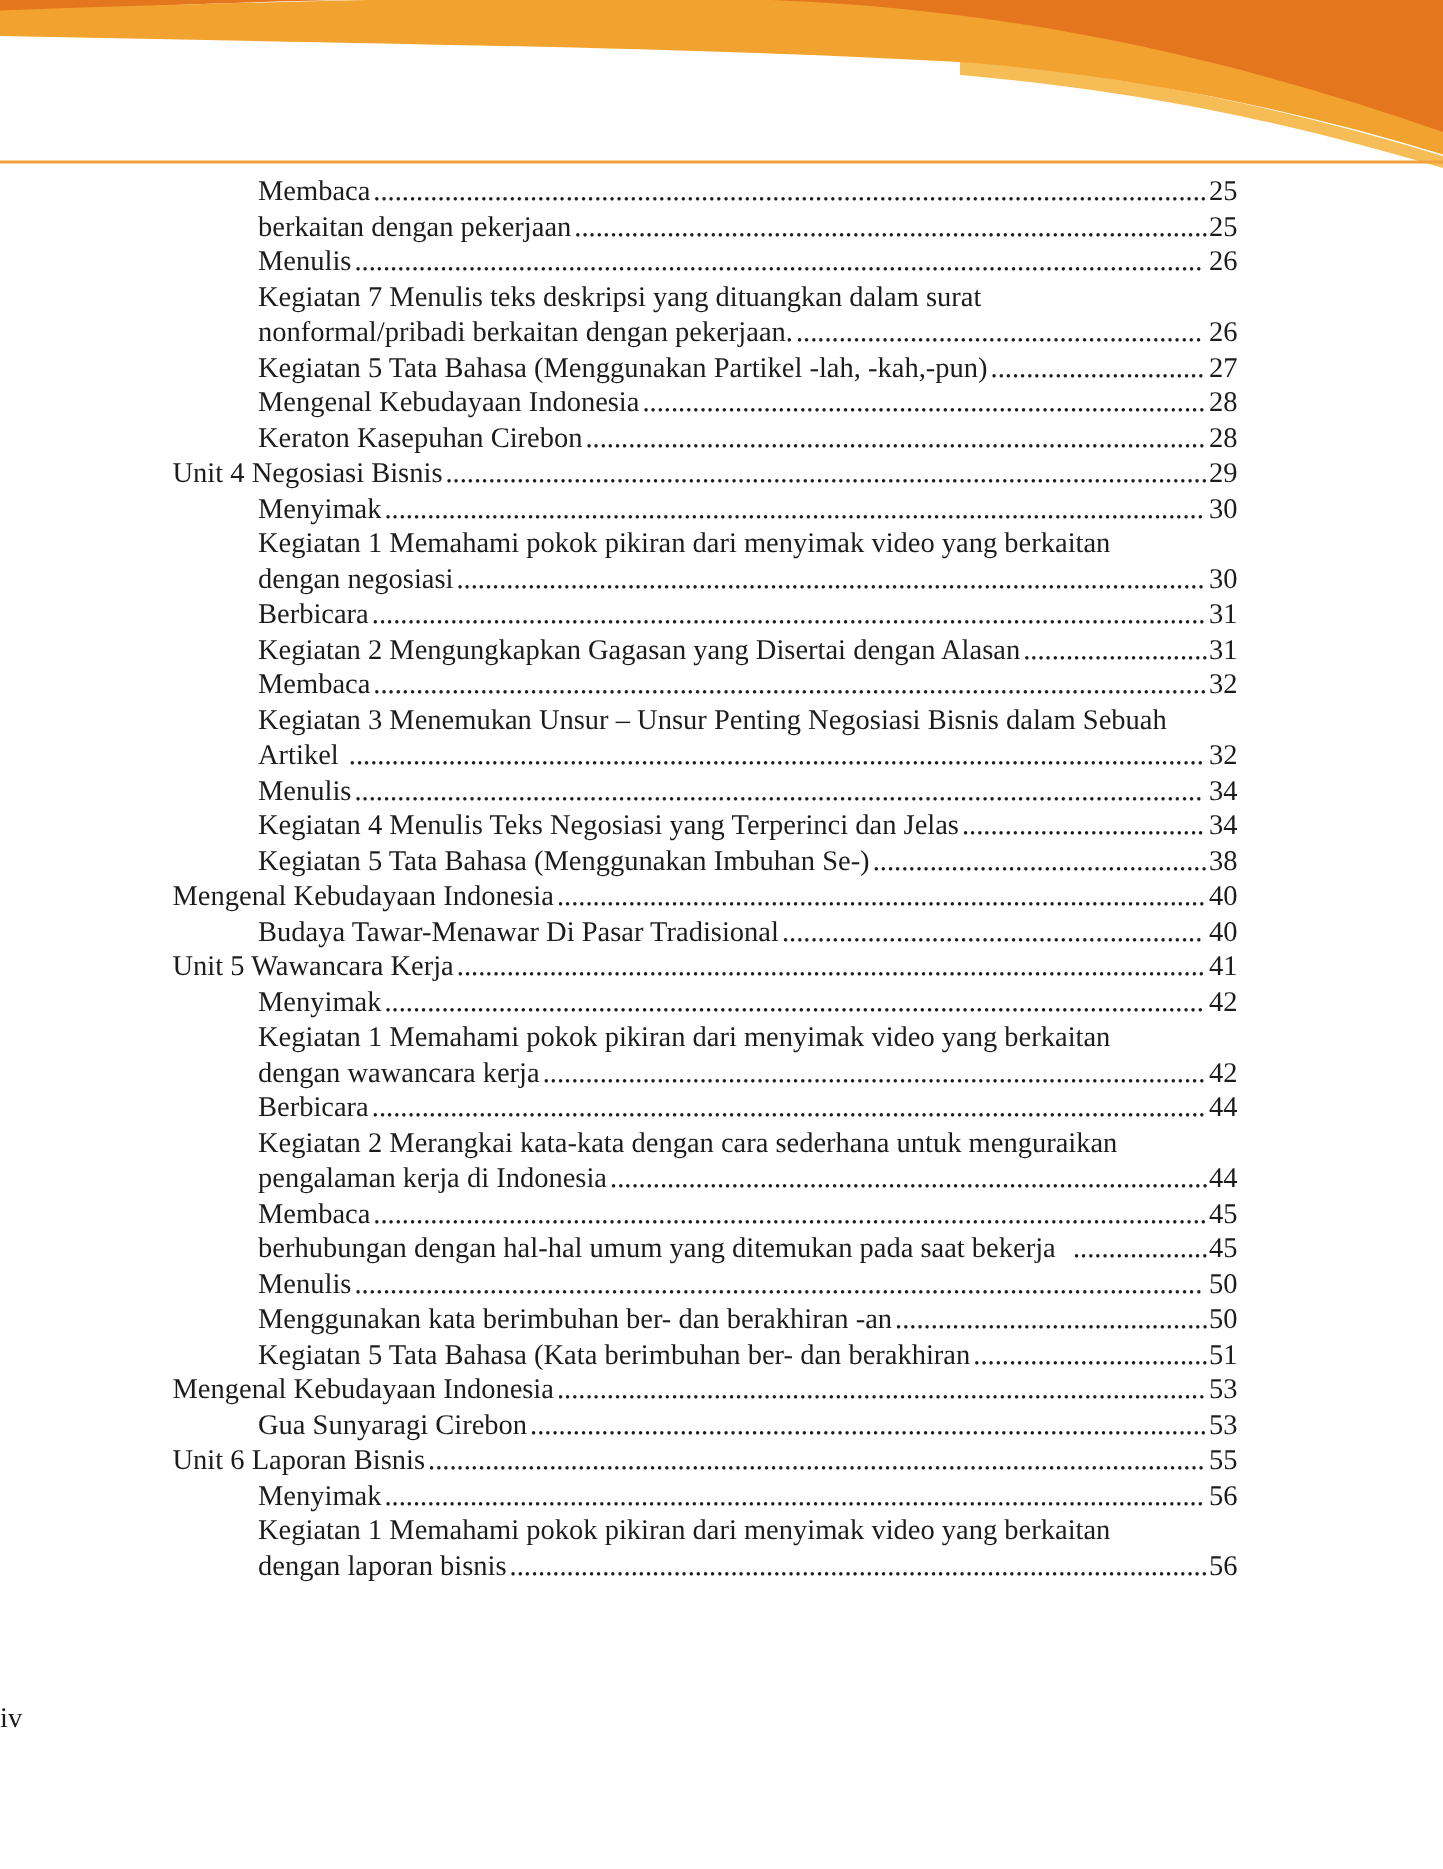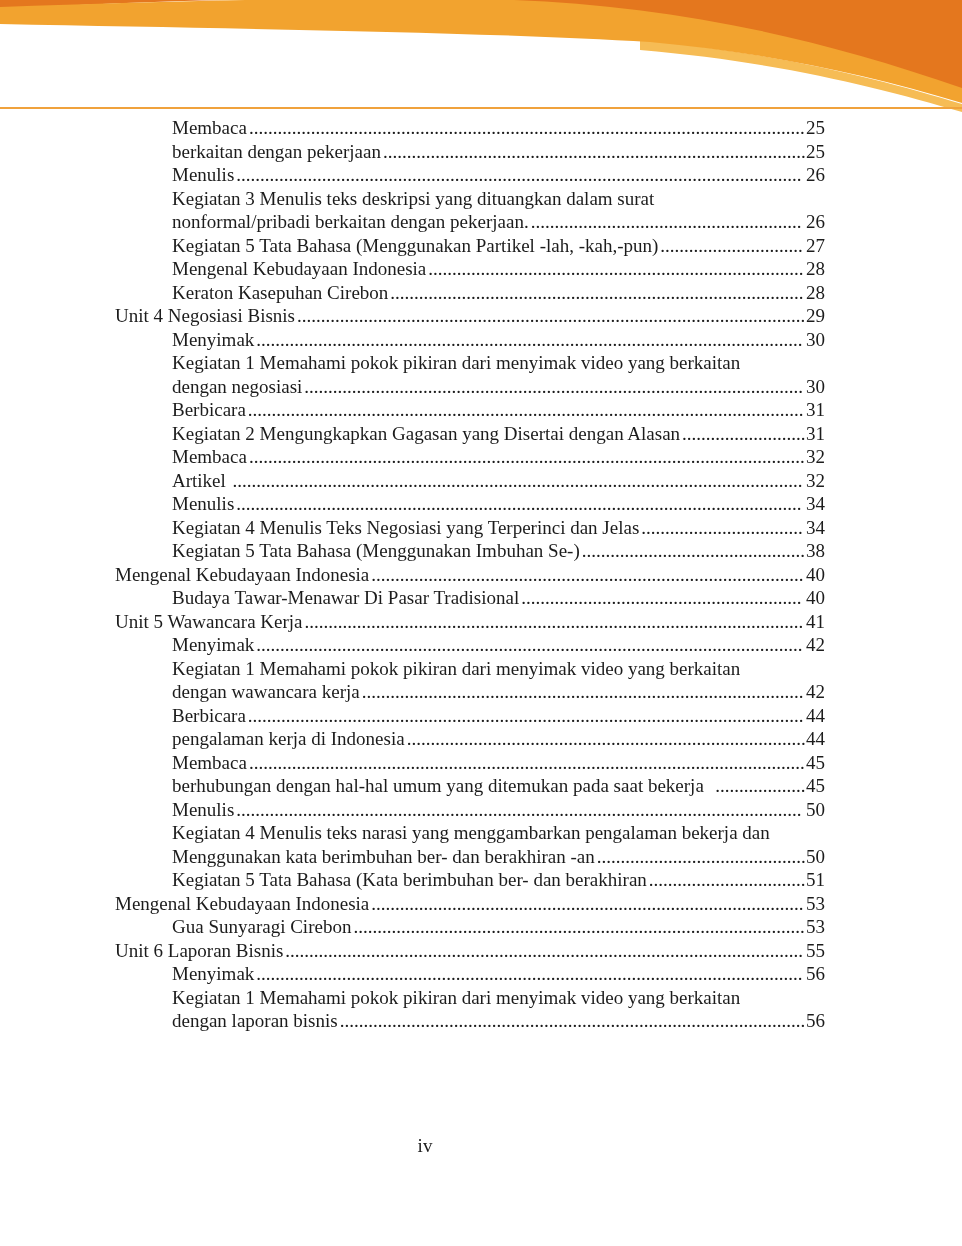--- a/index.html
+++ b/index.html
@@ -49,69 +49,70 @@
   .dots {
     font-weight: normal;
     padding-left: 2px;
     letter-spacing: 0px;
   }
   .footer-pagenum {
     position: absolute;
     top: 1134px;
     left: 0;
     width: 850px;
-    text-align: center;
+    text-align: left;
     font-size: 19px;
     line-height: 23.5px;
   }
 </style>
 </head>
 <body>
 
 <div class="page">
 
   <svg class="header-wave" viewBox="0 0 962 112" aria-hidden="true">
     <path d="M0,0 H962 V96 C850,48 700,16 500,4 C350,-4 200,-2 0,9 Z" fill="#e4771e"></path>
     <path d="M640,40 C780,53 882,80 962,104 L962,112 C880,88 780,62 640,50 Z" fill="#f6bc55"></path>
     <path d="M0,7 C200,0 350,-3 480,-1 C640,2 790,28 962,88 L962,103 C860,72 760,52 650,42 C480,32 250,29 0,24 Z" fill="#f2a32f"></path>
     <rect x="0" y="107" width="962" height="2" fill="#f0a23c"></rect>
   </svg>
 
   <div class="toc" id="toc-root">
       <div class="toc-line i1 b"><span class="pg">25</span><span class="t">Membaca</span><span class="dots">.​.​.​.​.​.​.​.​.​.​.​.​.​.​.​.​.​.​.​.​.​.​.​.​.​.​.​.​.​.​.​.​.​.​.​.​.​.​.​.​.​.​.​.​.​.​.​.​.​.​.​.​.​.​.​.​.​.​.​.​.​.​.​.​.​.​.​.​.​.​.​.​.​.​.​.​.​.​.​.​.​.​.​.​.​.​.​.​.​.​.​.​.​.​.​.​.​.​.​.​.​.​.​.​.​.​.​.​.​.​.​.​.​.​.​.​.​.​.​.​.​.​.​.​.​.​.​.​.​.​.​.​.​.​.​.​.​.​.​.​.​.​.​.​.​.​.​.​.​.​.​.​.​.​.​.​.​.​.​.​.​.​.​.​.​.​.​.​.​.​.​.​.​.​.​.​.​.​.​.​.​.​.​.​.​.​.​.​.​.​.​.​.​.​.​.​.​.​.​.​.​.​.​.​.​.​.​.​.​.​.​.​.​.​.​.​.​.​.​.​</span></div>
       <div class="toc-line i1"><span class="pg">25</span><span class="t">berkaitan dengan pekerjaan</span><span class="dots">.​.​.​.​.​.​.​.​.​.​.​.​.​.​.​.​.​.​.​.​.​.​.​.​.​.​.​.​.​.​.​.​.​.​.​.​.​.​.​.​.​.​.​.​.​.​.​.​.​.​.​.​.​.​.​.​.​.​.​.​.​.​.​.​.​.​.​.​.​.​.​.​.​.​.​.​.​.​.​.​.​.​.​.​.​.​.​.​.​.​.​.​.​.​.​.​.​.​.​.​.​.​.​.​.​.​.​.​.​.​.​.​.​.​.​.​.​.​.​.​.​.​.​.​.​.​.​.​.​.​.​.​.​.​.​.​.​.​.​.​.​.​.​.​.​.​.​.​.​.​.​.​.​.​.​.​.​.​.​.​.​.​.​.​.​.​.​.​.​.​.​.​.​.​.​.​.​.​.​.​.​.​.​.​.​.​.​.​.​.​.​.​.​.​.​.​.​.​.​.​.​.​.​.​.​.​.​.​.​.​.​.​.​.​.​.​.​.​.​.​</span></div>
       <div class="toc-line i1 b"><span class="pg">26</span><span class="t">Menulis</span><span class="dots">.​.​.​.​.​.​.​.​.​.​.​.​.​.​.​.​.​.​.​.​.​.​.​.​.​.​.​.​.​.​.​.​.​.​.​.​.​.​.​.​.​.​.​.​.​.​.​.​.​.​.​.​.​.​.​.​.​.​.​.​.​.​.​.​.​.​.​.​.​.​.​.​.​.​.​.​.​.​.​.​.​.​.​.​.​.​.​.​.​.​.​.​.​.​.​.​.​.​.​.​.​.​.​.​.​.​.​.​.​.​.​.​.​.​.​.​.​.​.​.​.​.​.​.​.​.​.​.​.​.​.​.​.​.​.​.​.​.​.​.​.​.​.​.​.​.​.​.​.​.​.​.​.​.​.​.​.​.​.​.​.​.​.​.​.​.​.​.​.​.​.​.​.​.​.​.​.​.​.​.​.​.​.​.​.​.​.​.​.​.​.​.​.​.​.​.​.​.​.​.​.​.​.​.​.​.​.​.​.​.​.​.​.​.​.​.​.​.​.​.​</span></div>
-      <div class="toc-line i1"><span class="t">Kegiatan 3 Menulis teks deskripsi yang dituangkan dalam surat</span></div>
+      <div class="toc-line i1"><span class="t">Kegiatan 7 Menulis teks deskripsi yang dituangkan dalam surat</span></div>
       <div class="toc-line i1"><span class="pg">26</span><span class="t">nonformal/pribadi berkaitan dengan pekerjaan.</span><span class="dots">.​.​.​.​.​.​.​.​.​.​.​.​.​.​.​.​.​.​.​.​.​.​.​.​.​.​.​.​.​.​.​.​.​.​.​.​.​.​.​.​.​.​.​.​.​.​.​.​.​.​.​.​.​.​.​.​.​.​.​.​.​.​.​.​.​.​.​.​.​.​.​.​.​.​.​.​.​.​.​.​.​.​.​.​.​.​.​.​.​.​.​.​.​.​.​.​.​.​.​.​.​.​.​.​.​.​.​.​.​.​.​.​.​.​.​.​.​.​.​.​.​.​.​.​.​.​.​.​.​.​.​.​.​.​.​.​.​.​.​.​.​.​.​.​.​.​.​.​.​.​.​.​.​.​.​.​.​.​.​.​.​.​.​.​.​.​.​.​.​.​.​.​.​.​.​.​.​.​.​.​.​.​.​.​.​.​.​.​.​.​.​.​.​.​.​.​.​.​.​.​.​.​.​.​.​.​.​.​.​.​.​.​.​.​.​.​.​.​.​.​</span></div>
       <div class="toc-line i1"><span class="pg">27</span><span class="t">Kegiatan 5 Tata Bahasa (Menggunakan Partikel -lah, -kah,-pun)</span><span class="dots">.​.​.​.​.​.​.​.​.​.​.​.​.​.​.​.​.​.​.​.​.​.​.​.​.​.​.​.​.​.​.​.​.​.​.​.​.​.​.​.​.​.​.​.​.​.​.​.​.​.​.​.​.​.​.​.​.​.​.​.​.​.​.​.​.​.​.​.​.​.​.​.​.​.​.​.​.​.​.​.​.​.​.​.​.​.​.​.​.​.​.​.​.​.​.​.​.​.​.​.​.​.​.​.​.​.​.​.​.​.​.​.​.​.​.​.​.​.​.​.​.​.​.​.​.​.​.​.​.​.​.​.​.​.​.​.​.​.​.​.​.​.​.​.​.​.​.​.​.​.​.​.​.​.​.​.​.​.​.​.​.​.​.​.​.​.​.​.​.​.​.​.​.​.​.​.​.​.​.​.​.​.​.​.​.​.​.​.​.​.​.​.​.​.​.​.​.​.​.​.​.​.​.​.​.​.​.​.​.​.​.​.​.​.​.​.​.​.​.​.​</span></div>
       <div class="toc-line i1 b"><span class="pg">28</span><span class="t">Mengenal Kebudayaan Indonesia</span><span class="dots">.​.​.​.​.​.​.​.​.​.​.​.​.​.​.​.​.​.​.​.​.​.​.​.​.​.​.​.​.​.​.​.​.​.​.​.​.​.​.​.​.​.​.​.​.​.​.​.​.​.​.​.​.​.​.​.​.​.​.​.​.​.​.​.​.​.​.​.​.​.​.​.​.​.​.​.​.​.​.​.​.​.​.​.​.​.​.​.​.​.​.​.​.​.​.​.​.​.​.​.​.​.​.​.​.​.​.​.​.​.​.​.​.​.​.​.​.​.​.​.​.​.​.​.​.​.​.​.​.​.​.​.​.​.​.​.​.​.​.​.​.​.​.​.​.​.​.​.​.​.​.​.​.​.​.​.​.​.​.​.​.​.​.​.​.​.​.​.​.​.​.​.​.​.​.​.​.​.​.​.​.​.​.​.​.​.​.​.​.​.​.​.​.​.​.​.​.​.​.​.​.​.​.​.​.​.​.​.​.​.​.​.​.​.​.​.​.​.​.​.​</span></div>
       <div class="toc-line i1"><span class="pg">28</span><span class="t">Keraton Kasepuhan Cirebon</span><span class="dots">.​.​.​.​.​.​.​.​.​.​.​.​.​.​.​.​.​.​.​.​.​.​.​.​.​.​.​.​.​.​.​.​.​.​.​.​.​.​.​.​.​.​.​.​.​.​.​.​.​.​.​.​.​.​.​.​.​.​.​.​.​.​.​.​.​.​.​.​.​.​.​.​.​.​.​.​.​.​.​.​.​.​.​.​.​.​.​.​.​.​.​.​.​.​.​.​.​.​.​.​.​.​.​.​.​.​.​.​.​.​.​.​.​.​.​.​.​.​.​.​.​.​.​.​.​.​.​.​.​.​.​.​.​.​.​.​.​.​.​.​.​.​.​.​.​.​.​.​.​.​.​.​.​.​.​.​.​.​.​.​.​.​.​.​.​.​.​.​.​.​.​.​.​.​.​.​.​.​.​.​.​.​.​.​.​.​.​.​.​.​.​.​.​.​.​.​.​.​.​.​.​.​.​.​.​.​.​.​.​.​.​.​.​.​.​.​.​.​.​.​</span></div>
       <div class="toc-line i0 b"><span class="pg">29</span><span class="t">Unit 4 Negosiasi Bisnis</span><span class="dots">.​.​.​.​.​.​.​.​.​.​.​.​.​.​.​.​.​.​.​.​.​.​.​.​.​.​.​.​.​.​.​.​.​.​.​.​.​.​.​.​.​.​.​.​.​.​.​.​.​.​.​.​.​.​.​.​.​.​.​.​.​.​.​.​.​.​.​.​.​.​.​.​.​.​.​.​.​.​.​.​.​.​.​.​.​.​.​.​.​.​.​.​.​.​.​.​.​.​.​.​.​.​.​.​.​.​.​.​.​.​.​.​.​.​.​.​.​.​.​.​.​.​.​.​.​.​.​.​.​.​.​.​.​.​.​.​.​.​.​.​.​.​.​.​.​.​.​.​.​.​.​.​.​.​.​.​.​.​.​.​.​.​.​.​.​.​.​.​.​.​.​.​.​.​.​.​.​.​.​.​.​.​.​.​.​.​.​.​.​.​.​.​.​.​.​.​.​.​.​.​.​.​.​.​.​.​.​.​.​.​.​.​.​.​.​.​.​.​.​.​</span></div>
       <div class="toc-line i1 b"><span class="pg">30</span><span class="t">Menyimak</span><span class="dots">.​.​.​.​.​.​.​.​.​.​.​.​.​.​.​.​.​.​.​.​.​.​.​.​.​.​.​.​.​.​.​.​.​.​.​.​.​.​.​.​.​.​.​.​.​.​.​.​.​.​.​.​.​.​.​.​.​.​.​.​.​.​.​.​.​.​.​.​.​.​.​.​.​.​.​.​.​.​.​.​.​.​.​.​.​.​.​.​.​.​.​.​.​.​.​.​.​.​.​.​.​.​.​.​.​.​.​.​.​.​.​.​.​.​.​.​.​.​.​.​.​.​.​.​.​.​.​.​.​.​.​.​.​.​.​.​.​.​.​.​.​.​.​.​.​.​.​.​.​.​.​.​.​.​.​.​.​.​.​.​.​.​.​.​.​.​.​.​.​.​.​.​.​.​.​.​.​.​.​.​.​.​.​.​.​.​.​.​.​.​.​.​.​.​.​.​.​.​.​.​.​.​.​.​.​.​.​.​.​.​.​.​.​.​.​.​.​.​.​.​</span></div>
       <div class="toc-line i1"><span class="t">Kegiatan 1 Memahami pokok pikiran dari menyimak video yang berkaitan</span></div>
       <div class="toc-line i1"><span class="pg">30</span><span class="t">dengan negosiasi</span><span class="dots">.​.​.​.​.​.​.​.​.​.​.​.​.​.​.​.​.​.​.​.​.​.​.​.​.​.​.​.​.​.​.​.​.​.​.​.​.​.​.​.​.​.​.​.​.​.​.​.​.​.​.​.​.​.​.​.​.​.​.​.​.​.​.​.​.​.​.​.​.​.​.​.​.​.​.​.​.​.​.​.​.​.​.​.​.​.​.​.​.​.​.​.​.​.​.​.​.​.​.​.​.​.​.​.​.​.​.​.​.​.​.​.​.​.​.​.​.​.​.​.​.​.​.​.​.​.​.​.​.​.​.​.​.​.​.​.​.​.​.​.​.​.​.​.​.​.​.​.​.​.​.​.​.​.​.​.​.​.​.​.​.​.​.​.​.​.​.​.​.​.​.​.​.​.​.​.​.​.​.​.​.​.​.​.​.​.​.​.​.​.​.​.​.​.​.​.​.​.​.​.​.​.​.​.​.​.​.​.​.​.​.​.​.​.​.​.​.​.​.​.​</span></div>
       <div class="toc-line i1 b"><span class="pg">31</span><span class="t">Berbicara</span><span class="dots">.​.​.​.​.​.​.​.​.​.​.​.​.​.​.​.​.​.​.​.​.​.​.​.​.​.​.​.​.​.​.​.​.​.​.​.​.​.​.​.​.​.​.​.​.​.​.​.​.​.​.​.​.​.​.​.​.​.​.​.​.​.​.​.​.​.​.​.​.​.​.​.​.​.​.​.​.​.​.​.​.​.​.​.​.​.​.​.​.​.​.​.​.​.​.​.​.​.​.​.​.​.​.​.​.​.​.​.​.​.​.​.​.​.​.​.​.​.​.​.​.​.​.​.​.​.​.​.​.​.​.​.​.​.​.​.​.​.​.​.​.​.​.​.​.​.​.​.​.​.​.​.​.​.​.​.​.​.​.​.​.​.​.​.​.​.​.​.​.​.​.​.​.​.​.​.​.​.​.​.​.​.​.​.​.​.​.​.​.​.​.​.​.​.​.​.​.​.​.​.​.​.​.​.​.​.​.​.​.​.​.​.​.​.​.​.​.​.​.​.​</span></div>
       <div class="toc-line i1"><span class="pg">31</span><span class="t">Kegiatan 2 Mengungkapkan Gagasan yang Disertai dengan Alasan</span><span class="dots">.​.​.​.​.​.​.​.​.​.​.​.​.​.​.​.​.​.​.​.​.​.​.​.​.​.​.​.​.​.​.​.​.​.​.​.​.​.​.​.​.​.​.​.​.​.​.​.​.​.​.​.​.​.​.​.​.​.​.​.​.​.​.​.​.​.​.​.​.​.​.​.​.​.​.​.​.​.​.​.​.​.​.​.​.​.​.​.​.​.​.​.​.​.​.​.​.​.​.​.​.​.​.​.​.​.​.​.​.​.​.​.​.​.​.​.​.​.​.​.​.​.​.​.​.​.​.​.​.​.​.​.​.​.​.​.​.​.​.​.​.​.​.​.​.​.​.​.​.​.​.​.​.​.​.​.​.​.​.​.​.​.​.​.​.​.​.​.​.​.​.​.​.​.​.​.​.​.​.​.​.​.​.​.​.​.​.​.​.​.​.​.​.​.​.​.​.​.​.​.​.​.​.​.​.​.​.​.​.​.​.​.​.​.​.​.​.​.​.​.​</span></div>
       <div class="toc-line i1 b"><span class="pg">32</span><span class="t">Membaca</span><span class="dots">.​.​.​.​.​.​.​.​.​.​.​.​.​.​.​.​.​.​.​.​.​.​.​.​.​.​.​.​.​.​.​.​.​.​.​.​.​.​.​.​.​.​.​.​.​.​.​.​.​.​.​.​.​.​.​.​.​.​.​.​.​.​.​.​.​.​.​.​.​.​.​.​.​.​.​.​.​.​.​.​.​.​.​.​.​.​.​.​.​.​.​.​.​.​.​.​.​.​.​.​.​.​.​.​.​.​.​.​.​.​.​.​.​.​.​.​.​.​.​.​.​.​.​.​.​.​.​.​.​.​.​.​.​.​.​.​.​.​.​.​.​.​.​.​.​.​.​.​.​.​.​.​.​.​.​.​.​.​.​.​.​.​.​.​.​.​.​.​.​.​.​.​.​.​.​.​.​.​.​.​.​.​.​.​.​.​.​.​.​.​.​.​.​.​.​.​.​.​.​.​.​.​.​.​.​.​.​.​.​.​.​.​.​.​.​.​.​.​.​.​</span></div>
+      <div class="toc-line i1"><span class="t">Kegiatan 3 Menemukan Unsur – Unsur Penting Negosiasi Bisnis dalam Sebuah</span></div>
       <div class="toc-line i1"><span class="pg">32</span><span class="t">Artikel </span><span class="dots">.​.​.​.​.​.​.​.​.​.​.​.​.​.​.​.​.​.​.​.​.​.​.​.​.​.​.​.​.​.​.​.​.​.​.​.​.​.​.​.​.​.​.​.​.​.​.​.​.​.​.​.​.​.​.​.​.​.​.​.​.​.​.​.​.​.​.​.​.​.​.​.​.​.​.​.​.​.​.​.​.​.​.​.​.​.​.​.​.​.​.​.​.​.​.​.​.​.​.​.​.​.​.​.​.​.​.​.​.​.​.​.​.​.​.​.​.​.​.​.​.​.​.​.​.​.​.​.​.​.​.​.​.​.​.​.​.​.​.​.​.​.​.​.​.​.​.​.​.​.​.​.​.​.​.​.​.​.​.​.​.​.​.​.​.​.​.​.​.​.​.​.​.​.​.​.​.​.​.​.​.​.​.​.​.​.​.​.​.​.​.​.​.​.​.​.​.​.​.​.​.​.​.​.​.​.​.​.​.​.​.​.​.​.​.​.​.​.​.​.​</span></div>
       <div class="toc-line i1 b"><span class="pg">34</span><span class="t">Menulis</span><span class="dots">.​.​.​.​.​.​.​.​.​.​.​.​.​.​.​.​.​.​.​.​.​.​.​.​.​.​.​.​.​.​.​.​.​.​.​.​.​.​.​.​.​.​.​.​.​.​.​.​.​.​.​.​.​.​.​.​.​.​.​.​.​.​.​.​.​.​.​.​.​.​.​.​.​.​.​.​.​.​.​.​.​.​.​.​.​.​.​.​.​.​.​.​.​.​.​.​.​.​.​.​.​.​.​.​.​.​.​.​.​.​.​.​.​.​.​.​.​.​.​.​.​.​.​.​.​.​.​.​.​.​.​.​.​.​.​.​.​.​.​.​.​.​.​.​.​.​.​.​.​.​.​.​.​.​.​.​.​.​.​.​.​.​.​.​.​.​.​.​.​.​.​.​.​.​.​.​.​.​.​.​.​.​.​.​.​.​.​.​.​.​.​.​.​.​.​.​.​.​.​.​.​.​.​.​.​.​.​.​.​.​.​.​.​.​.​.​.​.​.​.​</span></div>
       <div class="toc-line i1"><span class="pg">34</span><span class="t">Kegiatan 4 Menulis Teks Negosiasi yang Terperinci dan Jelas</span><span class="dots">.​.​.​.​.​.​.​.​.​.​.​.​.​.​.​.​.​.​.​.​.​.​.​.​.​.​.​.​.​.​.​.​.​.​.​.​.​.​.​.​.​.​.​.​.​.​.​.​.​.​.​.​.​.​.​.​.​.​.​.​.​.​.​.​.​.​.​.​.​.​.​.​.​.​.​.​.​.​.​.​.​.​.​.​.​.​.​.​.​.​.​.​.​.​.​.​.​.​.​.​.​.​.​.​.​.​.​.​.​.​.​.​.​.​.​.​.​.​.​.​.​.​.​.​.​.​.​.​.​.​.​.​.​.​.​.​.​.​.​.​.​.​.​.​.​.​.​.​.​.​.​.​.​.​.​.​.​.​.​.​.​.​.​.​.​.​.​.​.​.​.​.​.​.​.​.​.​.​.​.​.​.​.​.​.​.​.​.​.​.​.​.​.​.​.​.​.​.​.​.​.​.​.​.​.​.​.​.​.​.​.​.​.​.​.​.​.​.​.​.​</span></div>
       <div class="toc-line i1"><span class="pg">38</span><span class="t">Kegiatan 5 Tata Bahasa (Menggunakan Imbuhan Se-)</span><span class="dots">.​.​.​.​.​.​.​.​.​.​.​.​.​.​.​.​.​.​.​.​.​.​.​.​.​.​.​.​.​.​.​.​.​.​.​.​.​.​.​.​.​.​.​.​.​.​.​.​.​.​.​.​.​.​.​.​.​.​.​.​.​.​.​.​.​.​.​.​.​.​.​.​.​.​.​.​.​.​.​.​.​.​.​.​.​.​.​.​.​.​.​.​.​.​.​.​.​.​.​.​.​.​.​.​.​.​.​.​.​.​.​.​.​.​.​.​.​.​.​.​.​.​.​.​.​.​.​.​.​.​.​.​.​.​.​.​.​.​.​.​.​.​.​.​.​.​.​.​.​.​.​.​.​.​.​.​.​.​.​.​.​.​.​.​.​.​.​.​.​.​.​.​.​.​.​.​.​.​.​.​.​.​.​.​.​.​.​.​.​.​.​.​.​.​.​.​.​.​.​.​.​.​.​.​.​.​.​.​.​.​.​.​.​.​.​.​.​.​.​.​</span></div>
       <div class="toc-line i0 b"><span class="pg">40</span><span class="t">Mengenal Kebudayaan Indonesia</span><span class="dots">.​.​.​.​.​.​.​.​.​.​.​.​.​.​.​.​.​.​.​.​.​.​.​.​.​.​.​.​.​.​.​.​.​.​.​.​.​.​.​.​.​.​.​.​.​.​.​.​.​.​.​.​.​.​.​.​.​.​.​.​.​.​.​.​.​.​.​.​.​.​.​.​.​.​.​.​.​.​.​.​.​.​.​.​.​.​.​.​.​.​.​.​.​.​.​.​.​.​.​.​.​.​.​.​.​.​.​.​.​.​.​.​.​.​.​.​.​.​.​.​.​.​.​.​.​.​.​.​.​.​.​.​.​.​.​.​.​.​.​.​.​.​.​.​.​.​.​.​.​.​.​.​.​.​.​.​.​.​.​.​.​.​.​.​.​.​.​.​.​.​.​.​.​.​.​.​.​.​.​.​.​.​.​.​.​.​.​.​.​.​.​.​.​.​.​.​.​.​.​.​.​.​.​.​.​.​.​.​.​.​.​.​.​.​.​.​.​.​.​.​</span></div>
       <div class="toc-line i1"><span class="pg">40</span><span class="t">Budaya Tawar-Menawar Di Pasar Tradisional</span><span class="dots">.​.​.​.​.​.​.​.​.​.​.​.​.​.​.​.​.​.​.​.​.​.​.​.​.​.​.​.​.​.​.​.​.​.​.​.​.​.​.​.​.​.​.​.​.​.​.​.​.​.​.​.​.​.​.​.​.​.​.​.​.​.​.​.​.​.​.​.​.​.​.​.​.​.​.​.​.​.​.​.​.​.​.​.​.​.​.​.​.​.​.​.​.​.​.​.​.​.​.​.​.​.​.​.​.​.​.​.​.​.​.​.​.​.​.​.​.​.​.​.​.​.​.​.​.​.​.​.​.​.​.​.​.​.​.​.​.​.​.​.​.​.​.​.​.​.​.​.​.​.​.​.​.​.​.​.​.​.​.​.​.​.​.​.​.​.​.​.​.​.​.​.​.​.​.​.​.​.​.​.​.​.​.​.​.​.​.​.​.​.​.​.​.​.​.​.​.​.​.​.​.​.​.​.​.​.​.​.​.​.​.​.​.​.​.​.​.​.​.​.​</span></div>
       <div class="toc-line i0 b"><span class="pg">41</span><span class="t">Unit 5 Wawancara Kerja</span><span class="dots">.​.​.​.​.​.​.​.​.​.​.​.​.​.​.​.​.​.​.​.​.​.​.​.​.​.​.​.​.​.​.​.​.​.​.​.​.​.​.​.​.​.​.​.​.​.​.​.​.​.​.​.​.​.​.​.​.​.​.​.​.​.​.​.​.​.​.​.​.​.​.​.​.​.​.​.​.​.​.​.​.​.​.​.​.​.​.​.​.​.​.​.​.​.​.​.​.​.​.​.​.​.​.​.​.​.​.​.​.​.​.​.​.​.​.​.​.​.​.​.​.​.​.​.​.​.​.​.​.​.​.​.​.​.​.​.​.​.​.​.​.​.​.​.​.​.​.​.​.​.​.​.​.​.​.​.​.​.​.​.​.​.​.​.​.​.​.​.​.​.​.​.​.​.​.​.​.​.​.​.​.​.​.​.​.​.​.​.​.​.​.​.​.​.​.​.​.​.​.​.​.​.​.​.​.​.​.​.​.​.​.​.​.​.​.​.​.​.​.​.​</span></div>
       <div class="toc-line i1 b"><span class="pg">42</span><span class="t">Menyimak</span><span class="dots">.​.​.​.​.​.​.​.​.​.​.​.​.​.​.​.​.​.​.​.​.​.​.​.​.​.​.​.​.​.​.​.​.​.​.​.​.​.​.​.​.​.​.​.​.​.​.​.​.​.​.​.​.​.​.​.​.​.​.​.​.​.​.​.​.​.​.​.​.​.​.​.​.​.​.​.​.​.​.​.​.​.​.​.​.​.​.​.​.​.​.​.​.​.​.​.​.​.​.​.​.​.​.​.​.​.​.​.​.​.​.​.​.​.​.​.​.​.​.​.​.​.​.​.​.​.​.​.​.​.​.​.​.​.​.​.​.​.​.​.​.​.​.​.​.​.​.​.​.​.​.​.​.​.​.​.​.​.​.​.​.​.​.​.​.​.​.​.​.​.​.​.​.​.​.​.​.​.​.​.​.​.​.​.​.​.​.​.​.​.​.​.​.​.​.​.​.​.​.​.​.​.​.​.​.​.​.​.​.​.​.​.​.​.​.​.​.​.​.​.​</span></div>
       <div class="toc-line i1"><span class="t">Kegiatan 1 Memahami pokok pikiran dari menyimak video yang berkaitan</span></div>
       <div class="toc-line i1"><span class="pg">42</span><span class="t">dengan wawancara kerja</span><span class="dots">.​.​.​.​.​.​.​.​.​.​.​.​.​.​.​.​.​.​.​.​.​.​.​.​.​.​.​.​.​.​.​.​.​.​.​.​.​.​.​.​.​.​.​.​.​.​.​.​.​.​.​.​.​.​.​.​.​.​.​.​.​.​.​.​.​.​.​.​.​.​.​.​.​.​.​.​.​.​.​.​.​.​.​.​.​.​.​.​.​.​.​.​.​.​.​.​.​.​.​.​.​.​.​.​.​.​.​.​.​.​.​.​.​.​.​.​.​.​.​.​.​.​.​.​.​.​.​.​.​.​.​.​.​.​.​.​.​.​.​.​.​.​.​.​.​.​.​.​.​.​.​.​.​.​.​.​.​.​.​.​.​.​.​.​.​.​.​.​.​.​.​.​.​.​.​.​.​.​.​.​.​.​.​.​.​.​.​.​.​.​.​.​.​.​.​.​.​.​.​.​.​.​.​.​.​.​.​.​.​.​.​.​.​.​.​.​.​.​.​.​</span></div>
       <div class="toc-line i1 b"><span class="pg">44</span><span class="t">Berbicara</span><span class="dots">.​.​.​.​.​.​.​.​.​.​.​.​.​.​.​.​.​.​.​.​.​.​.​.​.​.​.​.​.​.​.​.​.​.​.​.​.​.​.​.​.​.​.​.​.​.​.​.​.​.​.​.​.​.​.​.​.​.​.​.​.​.​.​.​.​.​.​.​.​.​.​.​.​.​.​.​.​.​.​.​.​.​.​.​.​.​.​.​.​.​.​.​.​.​.​.​.​.​.​.​.​.​.​.​.​.​.​.​.​.​.​.​.​.​.​.​.​.​.​.​.​.​.​.​.​.​.​.​.​.​.​.​.​.​.​.​.​.​.​.​.​.​.​.​.​.​.​.​.​.​.​.​.​.​.​.​.​.​.​.​.​.​.​.​.​.​.​.​.​.​.​.​.​.​.​.​.​.​.​.​.​.​.​.​.​.​.​.​.​.​.​.​.​.​.​.​.​.​.​.​.​.​.​.​.​.​.​.​.​.​.​.​.​.​.​.​.​.​.​.​</span></div>
+      <div class="toc-line i1"><span class="t">Kegiatan 2 Merangkai kata-kata dengan cara sederhana untuk menguraikan</span></div>
       <div class="toc-line i1"><span class="pg">44</span><span class="t">pengalaman kerja di Indonesia</span><span class="dots">.​.​.​.​.​.​.​.​.​.​.​.​.​.​.​.​.​.​.​.​.​.​.​.​.​.​.​.​.​.​.​.​.​.​.​.​.​.​.​.​.​.​.​.​.​.​.​.​.​.​.​.​.​.​.​.​.​.​.​.​.​.​.​.​.​.​.​.​.​.​.​.​.​.​.​.​.​.​.​.​.​.​.​.​.​.​.​.​.​.​.​.​.​.​.​.​.​.​.​.​.​.​.​.​.​.​.​.​.​.​.​.​.​.​.​.​.​.​.​.​.​.​.​.​.​.​.​.​.​.​.​.​.​.​.​.​.​.​.​.​.​.​.​.​.​.​.​.​.​.​.​.​.​.​.​.​.​.​.​.​.​.​.​.​.​.​.​.​.​.​.​.​.​.​.​.​.​.​.​.​.​.​.​.​.​.​.​.​.​.​.​.​.​.​.​.​.​.​.​.​.​.​.​.​.​.​.​.​.​.​.​.​.​.​.​.​.​.​.​.​</span></div>
       <div class="toc-line i1 b"><span class="pg">45</span><span class="t">Membaca</span><span class="dots">.​.​.​.​.​.​.​.​.​.​.​.​.​.​.​.​.​.​.​.​.​.​.​.​.​.​.​.​.​.​.​.​.​.​.​.​.​.​.​.​.​.​.​.​.​.​.​.​.​.​.​.​.​.​.​.​.​.​.​.​.​.​.​.​.​.​.​.​.​.​.​.​.​.​.​.​.​.​.​.​.​.​.​.​.​.​.​.​.​.​.​.​.​.​.​.​.​.​.​.​.​.​.​.​.​.​.​.​.​.​.​.​.​.​.​.​.​.​.​.​.​.​.​.​.​.​.​.​.​.​.​.​.​.​.​.​.​.​.​.​.​.​.​.​.​.​.​.​.​.​.​.​.​.​.​.​.​.​.​.​.​.​.​.​.​.​.​.​.​.​.​.​.​.​.​.​.​.​.​.​.​.​.​.​.​.​.​.​.​.​.​.​.​.​.​.​.​.​.​.​.​.​.​.​.​.​.​.​.​.​.​.​.​.​.​.​.​.​.​.​</span></div>
       <div class="toc-line i1"><span class="pg">45</span><span class="t">berhubungan dengan hal-hal umum yang ditemukan pada saat bekerja  </span><span class="dots">.​.​.​.​.​.​.​.​.​.​.​.​.​.​.​.​.​.​.​.​.​.​.​.​.​.​.​.​.​.​.​.​.​.​.​.​.​.​.​.​.​.​.​.​.​.​.​.​.​.​.​.​.​.​.​.​.​.​.​.​.​.​.​.​.​.​.​.​.​.​.​.​.​.​.​.​.​.​.​.​.​.​.​.​.​.​.​.​.​.​.​.​.​.​.​.​.​.​.​.​.​.​.​.​.​.​.​.​.​.​.​.​.​.​.​.​.​.​.​.​.​.​.​.​.​.​.​.​.​.​.​.​.​.​.​.​.​.​.​.​.​.​.​.​.​.​.​.​.​.​.​.​.​.​.​.​.​.​.​.​.​.​.​.​.​.​.​.​.​.​.​.​.​.​.​.​.​.​.​.​.​.​.​.​.​.​.​.​.​.​.​.​.​.​.​.​.​.​.​.​.​.​.​.​.​.​.​.​.​.​.​.​.​.​.​.​.​.​.​.​</span></div>
       <div class="toc-line i1 b"><span class="pg">50</span><span class="t">Menulis</span><span class="dots">.​.​.​.​.​.​.​.​.​.​.​.​.​.​.​.​.​.​.​.​.​.​.​.​.​.​.​.​.​.​.​.​.​.​.​.​.​.​.​.​.​.​.​.​.​.​.​.​.​.​.​.​.​.​.​.​.​.​.​.​.​.​.​.​.​.​.​.​.​.​.​.​.​.​.​.​.​.​.​.​.​.​.​.​.​.​.​.​.​.​.​.​.​.​.​.​.​.​.​.​.​.​.​.​.​.​.​.​.​.​.​.​.​.​.​.​.​.​.​.​.​.​.​.​.​.​.​.​.​.​.​.​.​.​.​.​.​.​.​.​.​.​.​.​.​.​.​.​.​.​.​.​.​.​.​.​.​.​.​.​.​.​.​.​.​.​.​.​.​.​.​.​.​.​.​.​.​.​.​.​.​.​.​.​.​.​.​.​.​.​.​.​.​.​.​.​.​.​.​.​.​.​.​.​.​.​.​.​.​.​.​.​.​.​.​.​.​.​.​.​</span></div>
-      <div class="toc-line i1"><span class="t">Kegiatan 4 Menulis teks narasi yang menggambarkan pengalaman bekerja dan</span></div>
       <div class="toc-line i1"><span class="pg">50</span><span class="t">Menggunakan kata berimbuhan ber- dan berakhiran -an</span><span class="dots">.​.​.​.​.​.​.​.​.​.​.​.​.​.​.​.​.​.​.​.​.​.​.​.​.​.​.​.​.​.​.​.​.​.​.​.​.​.​.​.​.​.​.​.​.​.​.​.​.​.​.​.​.​.​.​.​.​.​.​.​.​.​.​.​.​.​.​.​.​.​.​.​.​.​.​.​.​.​.​.​.​.​.​.​.​.​.​.​.​.​.​.​.​.​.​.​.​.​.​.​.​.​.​.​.​.​.​.​.​.​.​.​.​.​.​.​.​.​.​.​.​.​.​.​.​.​.​.​.​.​.​.​.​.​.​.​.​.​.​.​.​.​.​.​.​.​.​.​.​.​.​.​.​.​.​.​.​.​.​.​.​.​.​.​.​.​.​.​.​.​.​.​.​.​.​.​.​.​.​.​.​.​.​.​.​.​.​.​.​.​.​.​.​.​.​.​.​.​.​.​.​.​.​.​.​.​.​.​.​.​.​.​.​.​.​.​.​.​.​.​</span></div>
       <div class="toc-line i1"><span class="pg">51</span><span class="t">Kegiatan 5 Tata Bahasa (Kata berimbuhan ber- dan berakhiran</span><span class="dots">.​.​.​.​.​.​.​.​.​.​.​.​.​.​.​.​.​.​.​.​.​.​.​.​.​.​.​.​.​.​.​.​.​.​.​.​.​.​.​.​.​.​.​.​.​.​.​.​.​.​.​.​.​.​.​.​.​.​.​.​.​.​.​.​.​.​.​.​.​.​.​.​.​.​.​.​.​.​.​.​.​.​.​.​.​.​.​.​.​.​.​.​.​.​.​.​.​.​.​.​.​.​.​.​.​.​.​.​.​.​.​.​.​.​.​.​.​.​.​.​.​.​.​.​.​.​.​.​.​.​.​.​.​.​.​.​.​.​.​.​.​.​.​.​.​.​.​.​.​.​.​.​.​.​.​.​.​.​.​.​.​.​.​.​.​.​.​.​.​.​.​.​.​.​.​.​.​.​.​.​.​.​.​.​.​.​.​.​.​.​.​.​.​.​.​.​.​.​.​.​.​.​.​.​.​.​.​.​.​.​.​.​.​.​.​.​.​.​.​.​</span></div>
       <div class="toc-line i0 b"><span class="pg">53</span><span class="t">Mengenal Kebudayaan Indonesia</span><span class="dots">.​.​.​.​.​.​.​.​.​.​.​.​.​.​.​.​.​.​.​.​.​.​.​.​.​.​.​.​.​.​.​.​.​.​.​.​.​.​.​.​.​.​.​.​.​.​.​.​.​.​.​.​.​.​.​.​.​.​.​.​.​.​.​.​.​.​.​.​.​.​.​.​.​.​.​.​.​.​.​.​.​.​.​.​.​.​.​.​.​.​.​.​.​.​.​.​.​.​.​.​.​.​.​.​.​.​.​.​.​.​.​.​.​.​.​.​.​.​.​.​.​.​.​.​.​.​.​.​.​.​.​.​.​.​.​.​.​.​.​.​.​.​.​.​.​.​.​.​.​.​.​.​.​.​.​.​.​.​.​.​.​.​.​.​.​.​.​.​.​.​.​.​.​.​.​.​.​.​.​.​.​.​.​.​.​.​.​.​.​.​.​.​.​.​.​.​.​.​.​.​.​.​.​.​.​.​.​.​.​.​.​.​.​.​.​.​.​.​.​.​</span></div>
       <div class="toc-line i1"><span class="pg">53</span><span class="t">Gua Sunyaragi Cirebon</span><span class="dots">.​.​.​.​.​.​.​.​.​.​.​.​.​.​.​.​.​.​.​.​.​.​.​.​.​.​.​.​.​.​.​.​.​.​.​.​.​.​.​.​.​.​.​.​.​.​.​.​.​.​.​.​.​.​.​.​.​.​.​.​.​.​.​.​.​.​.​.​.​.​.​.​.​.​.​.​.​.​.​.​.​.​.​.​.​.​.​.​.​.​.​.​.​.​.​.​.​.​.​.​.​.​.​.​.​.​.​.​.​.​.​.​.​.​.​.​.​.​.​.​.​.​.​.​.​.​.​.​.​.​.​.​.​.​.​.​.​.​.​.​.​.​.​.​.​.​.​.​.​.​.​.​.​.​.​.​.​.​.​.​.​.​.​.​.​.​.​.​.​.​.​.​.​.​.​.​.​.​.​.​.​.​.​.​.​.​.​.​.​.​.​.​.​.​.​.​.​.​.​.​.​.​.​.​.​.​.​.​.​.​.​.​.​.​.​.​.​.​.​.​</span></div>
       <div class="toc-line i0 b"><span class="pg">55</span><span class="t">Unit 6 Laporan Bisnis</span><span class="dots">.​.​.​.​.​.​.​.​.​.​.​.​.​.​.​.​.​.​.​.​.​.​.​.​.​.​.​.​.​.​.​.​.​.​.​.​.​.​.​.​.​.​.​.​.​.​.​.​.​.​.​.​.​.​.​.​.​.​.​.​.​.​.​.​.​.​.​.​.​.​.​.​.​.​.​.​.​.​.​.​.​.​.​.​.​.​.​.​.​.​.​.​.​.​.​.​.​.​.​.​.​.​.​.​.​.​.​.​.​.​.​.​.​.​.​.​.​.​.​.​.​.​.​.​.​.​.​.​.​.​.​.​.​.​.​.​.​.​.​.​.​.​.​.​.​.​.​.​.​.​.​.​.​.​.​.​.​.​.​.​.​.​.​.​.​.​.​.​.​.​.​.​.​.​.​.​.​.​.​.​.​.​.​.​.​.​.​.​.​.​.​.​.​.​.​.​.​.​.​.​.​.​.​.​.​.​.​.​.​.​.​.​.​.​.​.​.​.​.​.​</span></div>
       <div class="toc-line i1 b"><span class="pg">56</span><span class="t">Menyimak</span><span class="dots">.​.​.​.​.​.​.​.​.​.​.​.​.​.​.​.​.​.​.​.​.​.​.​.​.​.​.​.​.​.​.​.​.​.​.​.​.​.​.​.​.​.​.​.​.​.​.​.​.​.​.​.​.​.​.​.​.​.​.​.​.​.​.​.​.​.​.​.​.​.​.​.​.​.​.​.​.​.​.​.​.​.​.​.​.​.​.​.​.​.​.​.​.​.​.​.​.​.​.​.​.​.​.​.​.​.​.​.​.​.​.​.​.​.​.​.​.​.​.​.​.​.​.​.​.​.​.​.​.​.​.​.​.​.​.​.​.​.​.​.​.​.​.​.​.​.​.​.​.​.​.​.​.​.​.​.​.​.​.​.​.​.​.​.​.​.​.​.​.​.​.​.​.​.​.​.​.​.​.​.​.​.​.​.​.​.​.​.​.​.​.​.​.​.​.​.​.​.​.​.​.​.​.​.​.​.​.​.​.​.​.​.​.​.​.​.​.​.​.​.​</span></div>
       <div class="toc-line i1"><span class="t">Kegiatan 1 Memahami pokok pikiran dari menyimak video yang berkaitan</span></div>
       <div class="toc-line i1"><span class="pg">56</span><span class="t">dengan laporan bisnis</span><span class="dots">.​.​.​.​.​.​.​.​.​.​.​.​.​.​.​.​.​.​.​.​.​.​.​.​.​.​.​.​.​.​.​.​.​.​.​.​.​.​.​.​.​.​.​.​.​.​.​.​.​.​.​.​.​.​.​.​.​.​.​.​.​.​.​.​.​.​.​.​.​.​.​.​.​.​.​.​.​.​.​.​.​.​.​.​.​.​.​.​.​.​.​.​.​.​.​.​.​.​.​.​.​.​.​.​.​.​.​.​.​.​.​.​.​.​.​.​.​.​.​.​.​.​.​.​.​.​.​.​.​.​.​.​.​.​.​.​.​.​.​.​.​.​.​.​.​.​.​.​.​.​.​.​.​.​.​.​.​.​.​.​.​.​.​.​.​.​.​.​.​.​.​.​.​.​.​.​.​.​.​.​.​.​.​.​.​.​.​.​.​.​.​.​.​.​.​.​.​.​.​.​.​.​.​.​.​.​.​.​.​.​.​.​.​.​.​.​.​.​.​.​</span></div>
     </div>
 

